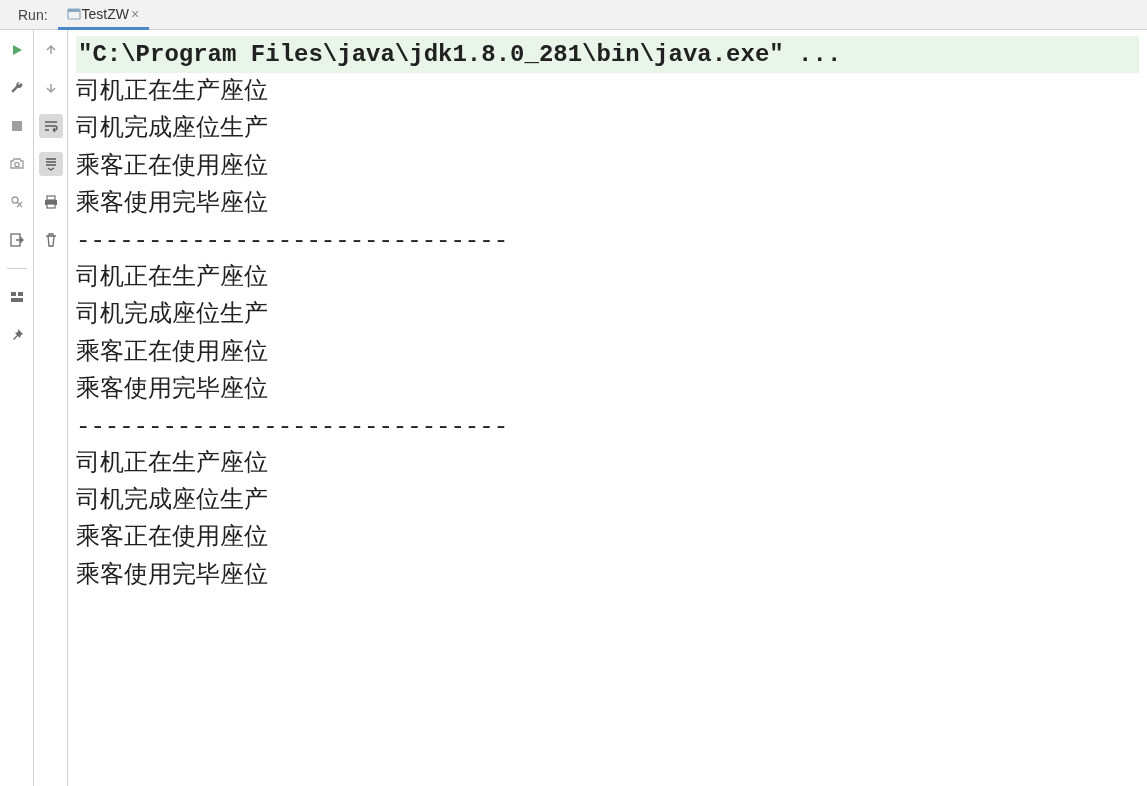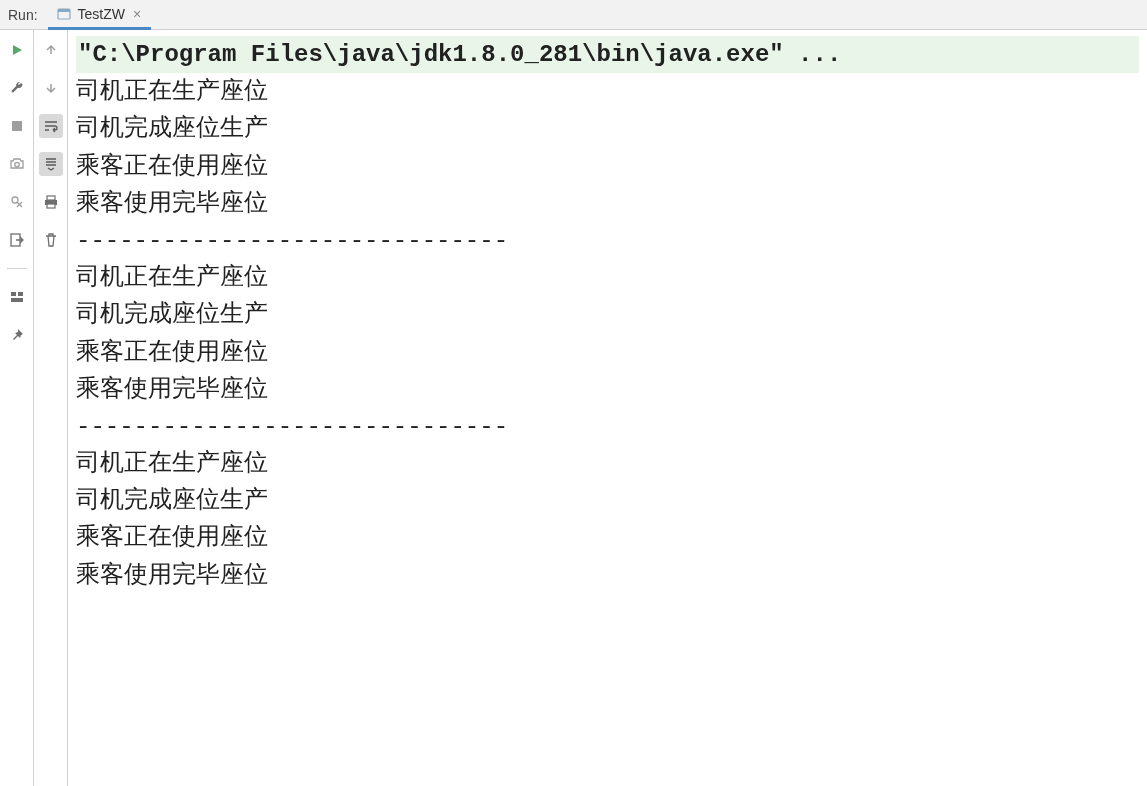--- a/index.html
+++ b/index.html
@@ -12,33 +12,32 @@
       overflow: hidden;
     }
     .panel-header {
       height: 30px;
       background: #f2f2f2;
       display: flex;
       align-items: center;
       border-bottom: 1px solid #d1d1d1;
     }
     .run-label {
-      padding: 0 10px 0 8px;
+      padding: 0 10px 0 18px;
       color: #444;
       font-size: 14px;
     }
     .tab {
       display: flex;
       align-items: center;
       height: 30px;
       padding: 0 8px;
       background: #f2f2f2;
       border-bottom: 3px solid #4a88c7;
       margin-bottom: -1px;
-      gap: 6px;
     }
     .tab-icon {
       width: 16px;
       height: 16px;
       display: flex;
       align-items: center;
       justify-content: center;
     }
     .tab-label {
       color: #333;

